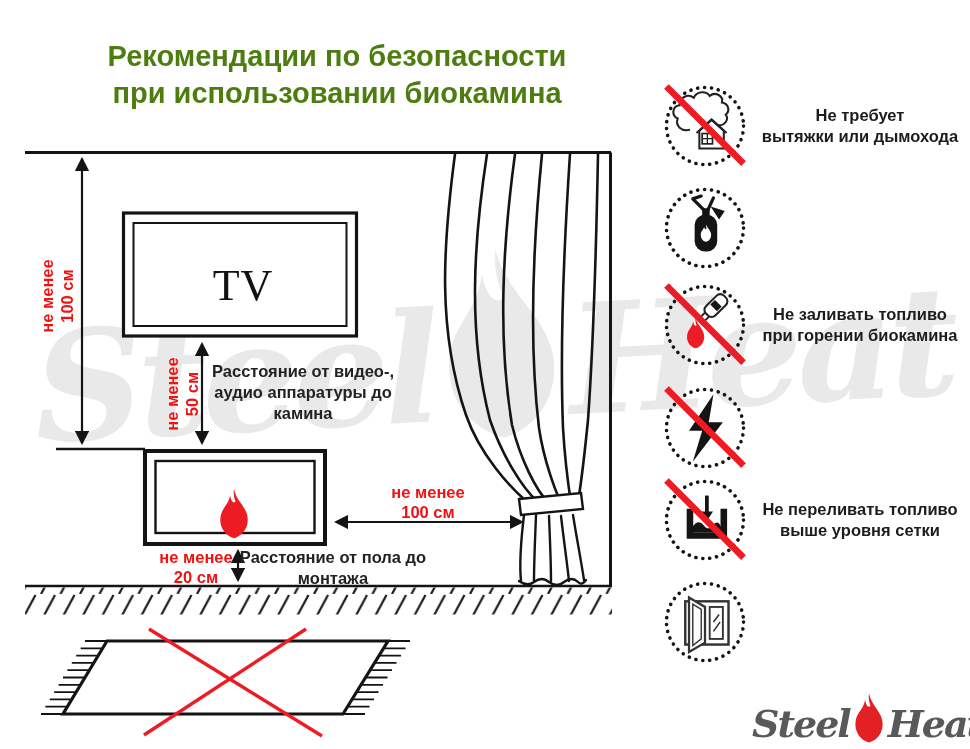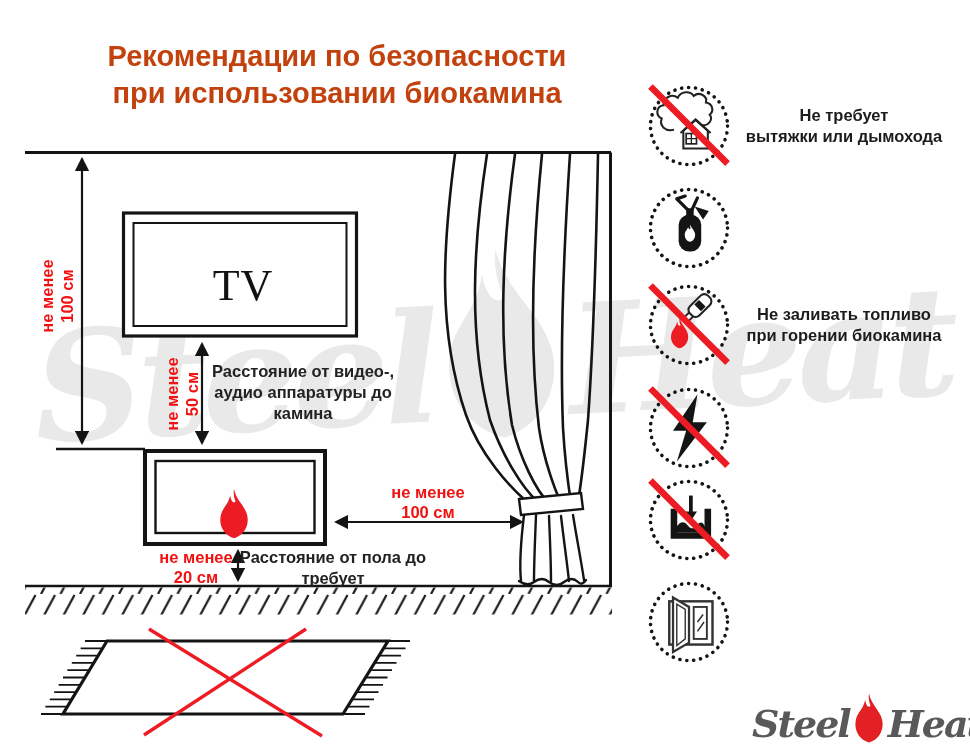--- a/index.html
+++ b/index.html
@@ -13,37 +13,37 @@
     transform:rotate(-3deg);transform-origin:left center;pointer-events:none;
     font-family:"DejaVu Serif",serif;font-style:italic;font-weight:bold;
     font-size:152px;color:#e9e9e9;letter-spacing:-6px;white-space:nowrap;
   }
   .watermark svg{margin:0 -8px 40px -8px;}
   #diagram{position:absolute;left:0;top:0;z-index:1;}
   .lbl{position:absolute;z-index:2;}
   
   .title{
     position:absolute;left:17px;top:38px;width:640px;z-index:2;
-    font-size:29px;font-weight:bold;line-height:1.28;text-align:center;color:#c2410c;
+    font-size:29px;font-weight:bold;line-height:1.28;text-align:center;color:#4d7c0f;
   }
   
   .dim{color:#f21111;font-weight:bold;font-size:16.5px;line-height:1.22;text-align:center;}
   .dim-v{transform:translate(-50%,-50%) rotate(-90deg);white-space:nowrap;}
   .dim-h{transform:translate(-50%,0);}
   .note{
     color:#222;font-weight:bold;font-size:16.5px;line-height:1.26;text-align:center;
     white-space:pre-line;transform:translate(-50%,0);
   }
   .tv-label{
     font-family:"Liberation Serif",serif;font-size:44px;color:#111;
     transform:translate(-50%,-50%);letter-spacing:1px;
   }
   
   .rule{
-    position:absolute;left:640px;width:312px;height:104px;z-index:2;
+    position:absolute;left:656px;width:312px;height:104px;z-index:2;
     display:flex;align-items:center;
   }
   .rule .ic{flex:0 0 98px;display:flex;justify-content:center;}
   .rule .tx{
     flex:1;text-align:center;font-size:16.5px;font-weight:bold;line-height:1.25;
     color:#1c1c1c;white-space:pre-line;padding-right:2px;
   }
   
   .logo{
     position:absolute;left:752px;top:692px;z-index:2;display:flex;align-items:center;
@@ -164,21 +164,21 @@
 <div class="lbl note" style="left:303px;top:361px;width:210px">Расстояние от видео-,
 аудио аппаратуры до
 камина</div>
 
 <div class="lbl dim dim-h" style="left:196px;top:547px">
   <div>не менее</div>
   <div>20 см</div>
 </div>
 
 <div class="lbl note" style="left:333px;top:547px;width:190px">Расстояние от пола до
-требует</div>
+монтажа</div>
 
 <div class="lbl dim dim-h" style="left:428px;top:482px">
   <div>не менее</div>
   <div>100 см</div>
 </div>
 
 <div class="rule" style="top:74px">
   <div class="ic">
       <svg width="94" height="94" viewBox="0 0 100 100">
     <circle cx="50" cy="50" r="41" fill="none" stroke="#141414" stroke-width="3.8" stroke-dasharray="0.1 7.3" stroke-linecap="round"></circle>
@@ -238,20 +238,22 @@
   <div class="ic">
       <svg width="94" height="94" viewBox="0 0 100 100">
     <circle cx="50" cy="50" r="41" fill="none" stroke="#141414" stroke-width="3.8" stroke-dasharray="0.1 7.3" stroke-linecap="round"></circle>
     <path d="M34,38 L34,66.5 L70,66.5 L70,38" fill="none" stroke="#141414" stroke-width="7"></path>
     <path d="M37,57 C41,51 45,51 49,56 C52,60 56,60 59,55 C62,51 65,52 67,57 L67,63 L37,63 Z" fill="#141414"></path>
     <line x1="52" y1="24" x2="52" y2="43" stroke="#141414" stroke-width="4"></line>
     <path d="M52,51 L45.5,41 L58.5,41 Z" fill="#141414"></path>
     <line x1="9" y1="8" x2="91" y2="90" stroke="#ed1c24" stroke-width="7"></line>
   </svg>
     </div>
+  <div class="tx">Не переливать топливо
+выше уровня сетки</div>
 </div>
 
 <div class="rule" style="top:570px">
   <div class="ic">
       <svg width="94" height="94" viewBox="0 0 100 100">
     <circle cx="50" cy="50" r="41" fill="none" stroke="#141414" stroke-width="3.8" stroke-dasharray="0.1 7.3" stroke-linecap="round"></circle>
     <rect x="29" y="28" width="46" height="46" fill="#ffffff" stroke="#333333" stroke-width="2.6"></rect>
     <rect x="55" y="34" width="14" height="34" fill="#ffffff" stroke="#333333" stroke-width="2"></rect>
     <path d="M59,50 L65,42 M59,60 L66,50" stroke="#333333" stroke-width="1.6"></path>
     <polygon points="33,24 50,34 50,72 33,82" fill="#ffffff" stroke="#333333" stroke-width="2.4"></polygon>

